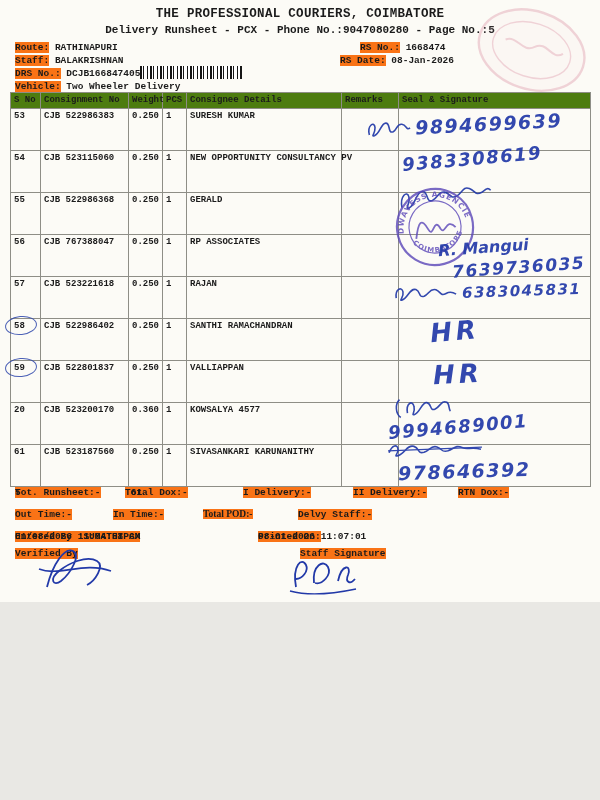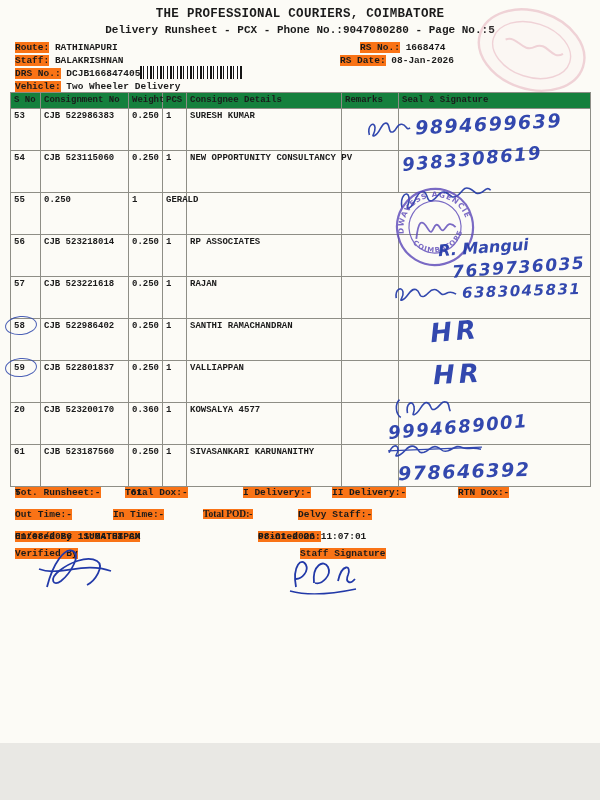--- a/index.html
+++ b/index.html
@@ -1,38 +1,38 @@
 <!DOCTYPE html>
 <html><head>
 <meta charset="utf-8">
 <style>
   * { margin:0; padding:0; box-sizing:border-box; }
   html,body { background:#e9e8e4; }
   .page {
-    position:relative; width:600px; height:743px; margin:0 auto;
+    position:relative; width:600px; height:602px; margin:0 auto;
     background:#fcfbf6; overflow:hidden;
     font-family:"Liberation Mono","DejaVu Sans Mono",monospace;
     font-weight:bold; color:#1b1b1b;
   }
   .abs { position:absolute; }
   .hl { background:#f97316; }
   .title { top:7px; left:0; width:100%; text-align:center; font-size:12.5px; letter-spacing:.3px; }
   .subtitle { top:24px; left:0; width:100%; text-align:center; font-size:11px; }
   .info { font-size:9.5px; white-space:nowrap; }
   .barcode {
     width:102px; height:13px;
     background:repeating-linear-gradient(90deg,#161616 0 2px,#fff 2px 3px,#161616 3px 4.2px,#fff 4.2px 7px,#161616 7px 8px,#fff 8px 10px);
   }
   
   .tbl { left:10px; top:92px; width:581px; border:1px solid #8e8e86; }
   .trow { display:grid; grid-template-columns:30px 88px 34px 24px 155px 57px 191px; border-bottom:1px solid #8e8e86; }
   .trow:last-child { border-bottom:none; }
   .trow > div { border-right:1px solid #8e8e86; padding:2px 3px; font-size:9px; white-space:nowrap; overflow:visible; }
   .trow > div:last-child { border-right:none; }
-  .thead > div { background:#15803d; font-size:9px; padding:2px 3px; height:15px; }
+  .thead > div { background:#4d7c0f; font-size:9px; padding:2px 3px; height:15px; }
   .data > div { height:41px; }
   
   .ink {
     position:absolute; color:#2239a8;
     font-family:"DejaVu Sans",sans-serif; font-style:italic; font-weight:bold;
     white-space:nowrap; display:flex; align-items:flex-end; gap:3px;
     opacity:.92; pointer-events:none;
   }
   .ink .num { letter-spacing:1.5px; }
   .squig { flex:0 0 auto; }
@@ -101,29 +101,30 @@
       <div>54</div>
       <div>CJB 523115060</div>
       <div>0.250</div>
       <div>1</div>
       <div>NEW OPPORTUNITY CONSULTANCY PV</div>
       <div></div>
       <div></div>
     </div>
     <div class="trow data">
       <div>55</div>
+      <div>CJB 522986368</div>
       <div>0.250</div>
       <div>1</div>
       <div>GERALD</div>
       <div></div>
       <div></div>
     </div>
     <div class="trow data">
       <div>56</div>
-      <div>CJB 523218014</div>
+      <div>CJB 767388047</div>
       <div>0.250</div>
       <div>1</div>
       <div>RP ASSOCIATES</div>
       <div></div>
       <div></div>
     </div>
     <div class="trow data">
       <div>57</div>
       <div>CJB 523221618</div>
       <div>0.250</div>
@@ -170,21 +171,21 @@
     </div>
   </div>
 
   <div class="abs footer-line" style="top:487px;">
     <span style="left:15px;">
         <span class="hl">Tot. Runsheet:-</span> 
         <span>5</span>
       </span>
     <span style="left:125px;"><span class="hl">Total Dox:-</span>&nbsp; <span>61</span></span>
     <span style="left:243px;" class="hl">I Delivery:-</span>
-    <span style="left:332px;" class="hl">II Delivery:-</span>
+    <span style="left:353px;" class="hl">II Delivery:-</span>
     <span style="left:458px;" class="hl">RTN Dox:-</span>
   </div>
   <div class="abs footer-line" style="top:509px;">
     <span style="left:15px;" class="hl">Out Time:-</span>
     <span style="left:113px;" class="hl">In Time:-</span>
     <span style="left:203px;font-family:Liberation Serif, serif;" class="hl">Total POD:-</span>
     <span style="left:298px;" class="hl">Delvy Staff:-</span>
   </div>
   <div class="abs footer-line" style="top:531px;">
     <span style="left:15px;">

